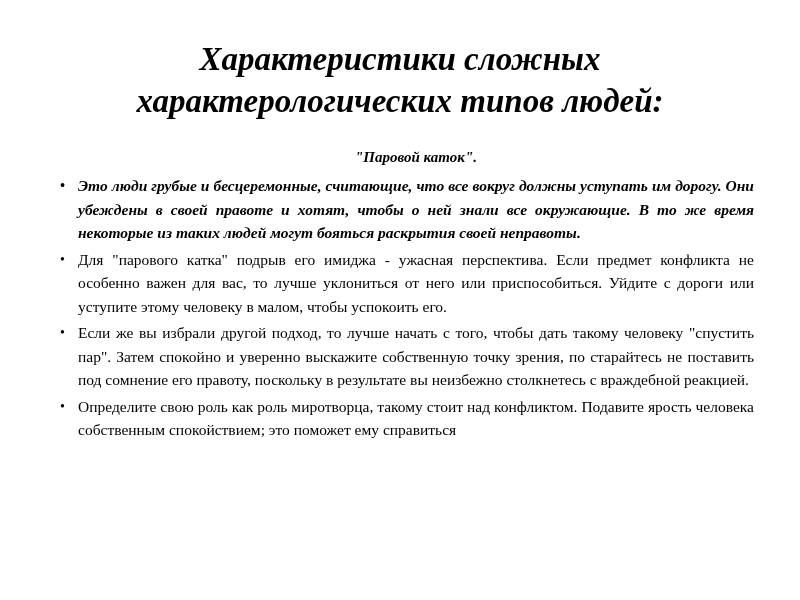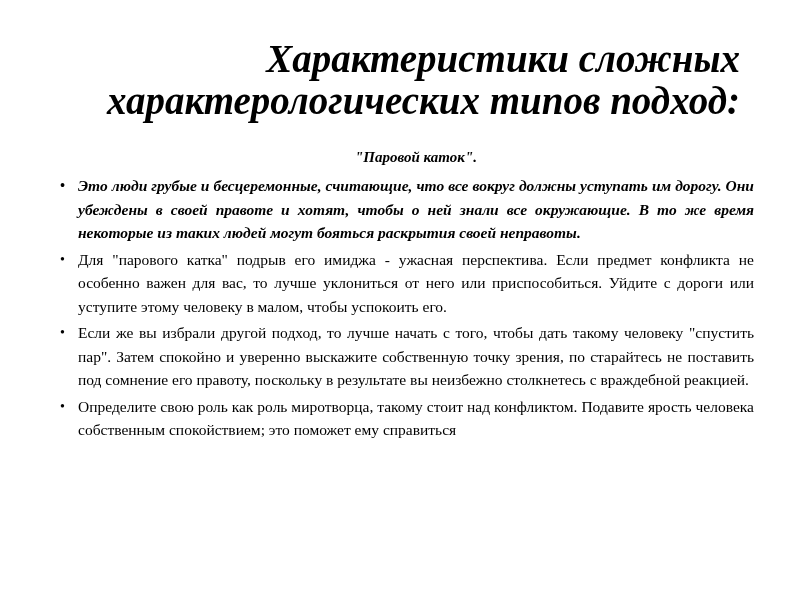--- a/index.html
+++ b/index.html
@@ -3,22 +3,22 @@
 <meta charset="utf-8">
 <style>
   html, body { margin: 0; padding: 0; }
   body {
     width: 800px; height: 600px; background: #ffffff; overflow: hidden;
     font-family: "Liberation Serif", serif; color: #000;
     position: relative;
   }
   .title {
     position: absolute; left: 60px; top: 38px; width: 680px;
-    text-align: right; font-style: italic; font-weight: bold;
-    font-size: 39px; line-height: 42px;
+    text-align: center; font-style: italic; font-weight: bold;
+    font-size: 33px; line-height: 42px;
   }
   .subtitle {
     position: absolute; left: 78px; top: 147px; width: 676px;
     text-align: center; font-style: italic; font-weight: bold;
     font-size: 15px; line-height: 20px;
   }
   .bullets {
     position: absolute; left: 60px; top: 174px; width: 694px;
     margin: 0; padding: 0; list-style: none;
   }
@@ -30,21 +30,21 @@
   .bullet .dot {
     position: absolute; left: 0; top: 0; font-size: 14px;
   }
   .bullet.emph { font-style: italic; font-weight: bold; }
 </style>
 </head>
 <body>
 
 <div class="title">
   <div>Характеристики сложных</div>
-  <div>характерологических типов подход:</div>
+  <div>характерологических типов людей:</div>
 </div>
 
 <div class="subtitle">"Паровой каток".</div>
 
 <ul class="bullets">
   <li class="bullet emph">
     <span class="dot">•</span>
     <span>Это люди грубые и бесцеремонные, считающие, что все вокруг должны уступать им дорогу. Они убеждены в своей правоте и хотят, чтобы о ней знали все окружающие. В то же время некоторые из таких людей могут бояться раскрытия своей неправоты.</span>
   </li>
   <li class="bullet">

